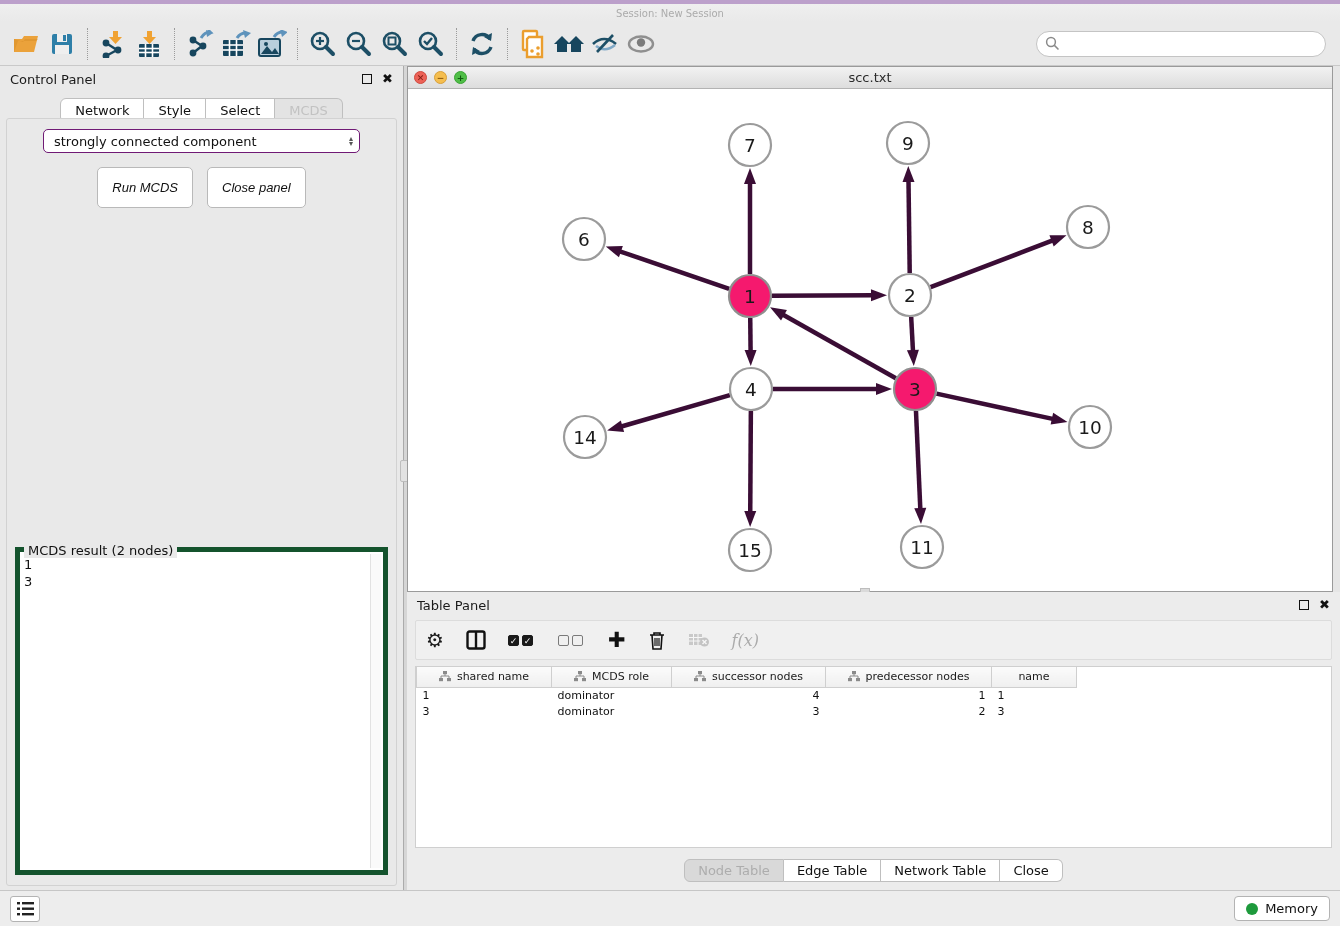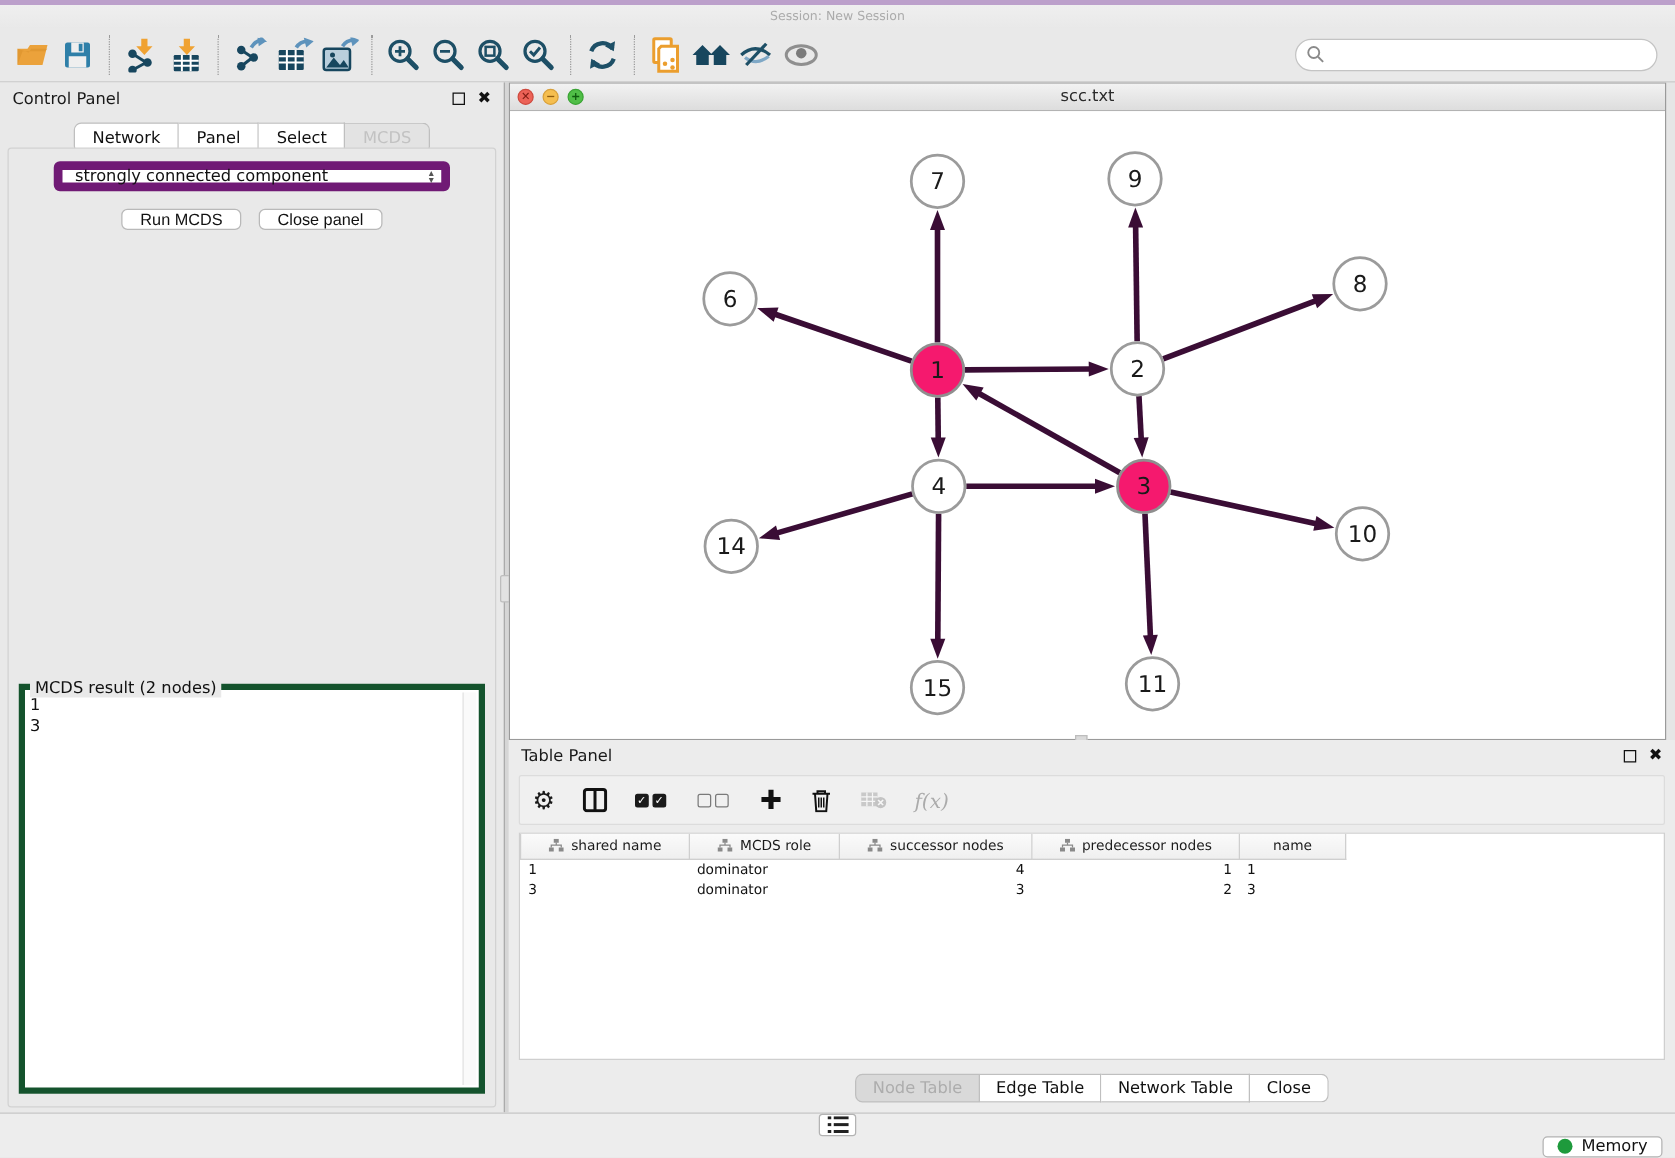--- a/index.html
+++ b/index.html
@@ -30,25 +30,25 @@
   .close-glyph { font-size:13px; font-weight:bold; color:#111; line-height:10px; }
   #cp-tabs { display:flex; justify-content:center; margin-top:6px; }
   .tabgroup { display:flex; }
   .tab { background:#FFFFFF; border:1px solid #BFBFBF; border-left:none; padding:4px 14px; font-size:13px; color:#111; cursor:default; white-space:nowrap; }
   .tab:first-child { border-left:1px solid #BFBFBF; border-radius:6px 0 0 6px; }
   .tab:last-child { border-radius:0 6px 6px 0; }
   .tab.active { background:#E3E3E3; color:#C2C2C2; }
   #cp-inner { position:absolute; left:6px; right:6px; top:52px; bottom:4px;
     border:1px solid #D2D2D2; border-radius:3px; background:#E9E9E9; }
   #opt-label { text-align:center; margin-top:20px; font-size:14px; color:#111; }
-  #criterion { margin:10px 36px 0 36px; height:24px; background:#fff; border:7px solid #701a75; border-radius:5px;
+  #criterion { margin:10px 36px 0 36px; height:24px; background:#fff; border:1px solid #701a75; border-radius:5px;
     display:flex; align-items:center; padding:0 6px 0 10px; font-size:13px; color:#111; }
   #criterion .chevrons { margin-left:auto; display:flex; flex-direction:column; line-height:5px; font-size:8px; color:#555; }
   #cp-buttons { display:flex; justify-content:center; gap:14px; margin-top:14px; }
-  .btn { background:#fff; border:1px solid #B9B9B9; border-radius:5px; padding:0 14px; font-size:13px; color:#111; cursor:default; }
+  .btn { background:#fff; border:1px solid #B9B9B9; border-radius:5px; padding:12px 14px; font-size:13px; color:#111; cursor:default;font-style:italic; }
   #mcds-fieldset { position:absolute; left:8px; right:8px; top:428px; bottom:10px;
     border:5px solid #14532d; background:#fff; }
   #mcds-legend { position:absolute; top:-9px; left:4px; background:#E9E9E9; padding:0 4px; font-size:13px; color:#111; }
   #mcds-lines { position:absolute; inset:2px 14px 2px 4px; font-size:13px; color:#111; line-height:17px; padding-top:2px; }
   #mcds-scroll { position:absolute; top:2px; right:2px; bottom:2px; width:11px; background:#FAFAFA; border-left:1px solid #E2E2E2; }
 
   
   #v-splitter { position:absolute; left:403px; top:66px; width:4px; height:824px; background:#D6D6D6; border-left:1px solid #ABABAB; }
   #v-handle { position:absolute; left:400px; top:460px; width:9px; height:22px; background:#E2E2E2; border:1px solid #BDBDBD; border-radius:2px; }
   #h-handle { position:absolute; left:860px; top:588px; width:10px; height:7px; background:#DADADA; border:1px solid #BDBDBD; }
@@ -83,21 +83,21 @@
   th { background:linear-gradient(#FBFBFB,#EFEFEF); border:1px solid #CFCFCF; border-top:none; font-weight:normal;
     color:#1A1A1A; height:20px; padding:0 4px; }
   th .thlab { display:flex; align-items:center; justify-content:center; gap:6px; }
   td { height:16px; padding:0 6px; color:#111; }
   #tp-tabs { position:absolute; left:0; right:0; bottom:8px; display:flex; justify-content:center; }
   #tp-tabs .tab { padding:3px 13px; }
   #tp-tabs .tab.active { background:#D9D9D9; color:#ADADAD; }
 
   
   #statusbar { position:absolute; left:0; top:890px; width:1340px; height:36px; background:#EDEDED; border-top:1px solid #C6C6C6;
-    display:flex; align-items:center; padding:0 10px;flex-direction:column; }
+    display:flex; align-items:center; padding:0 10px; }
   #list-btn { width:30px; height:26px; background:#fff; border:1px solid #B3B3B3; border-radius:3px;
     display:flex; align-items:center; justify-content:center; }
   #memory-btn { margin-left:auto; height:25px; background:#fff; border:1px solid #B3B3B3; border-radius:4px;
     display:flex; align-items:center; gap:7px; padding:0 11px; font-size:13px; color:#111; }
   #memory-dot { width:12px; height:12px; border-radius:50%; background:#1E9A3C; }
 </style>
 </head>
 <body>
 
 <div id="titlebar">
@@ -267,21 +267,21 @@
   <div id="cp-header">
     <span>Control Panel</span>
     <span class="winbtns">
       <span class="float-glyph"></span>
       <span class="close-glyph">✖</span>
     </span>
   </div>
   <div id="cp-tabs">
     <div class="tabgroup">
         <div class="tab">Network</div>
-        <div class="tab">Panel</div>
+        <div class="tab">Style</div>
         <div class="tab">Select</div>
         <div class="tab active">MCDS</div>
       </div>
   </div>
   <div id="cp-inner">
     <div id="criterion">
       <span>strongly connected component</span>
       <span class="chevrons">
           <span>▴</span>
           <span>▾</span>

